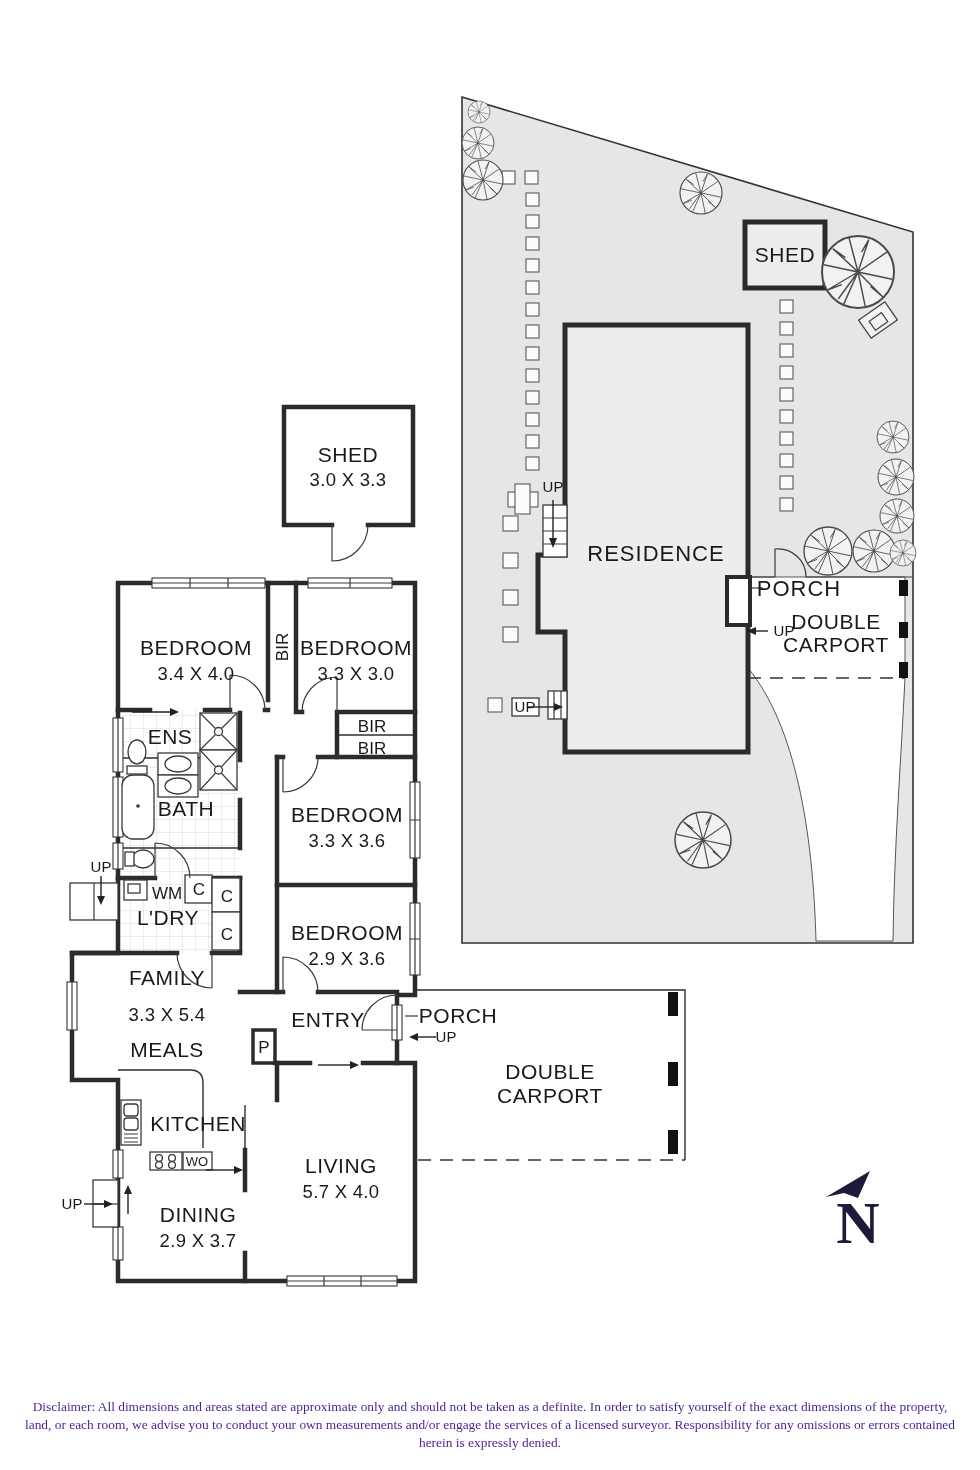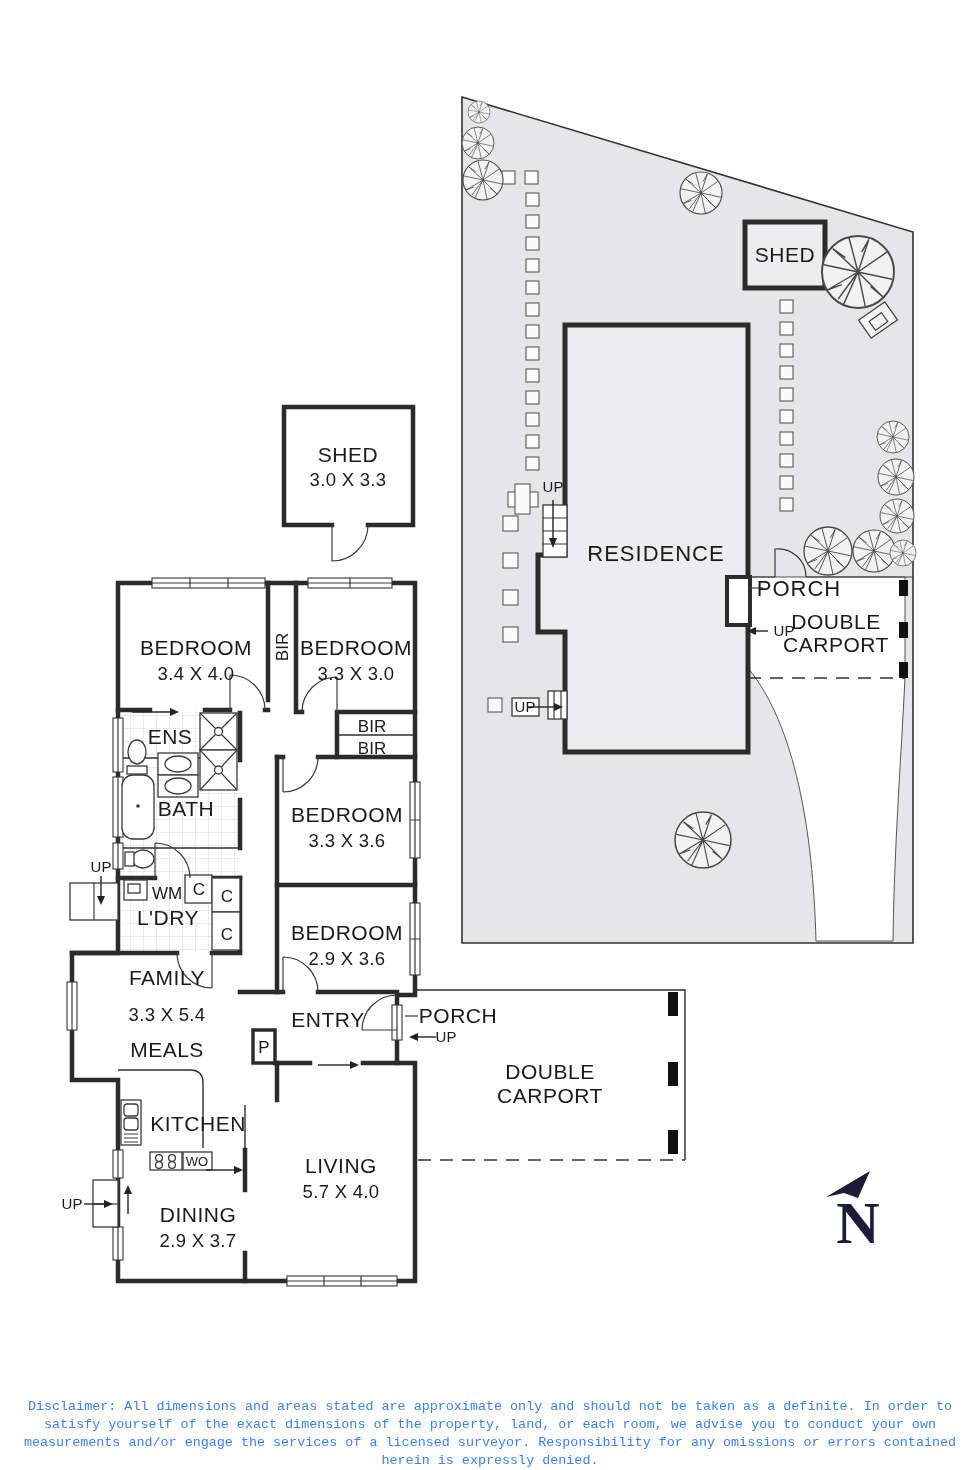--- a/index.html
+++ b/index.html
@@ -21,21 +21,21 @@
   .tile{fill:url(#tiles);}
   text{font-family:"Liberation Sans", sans-serif;fill:#1a1a1a;}
   .t22{font-size:22px;letter-spacing:1px;}
   .t21{font-size:21px;letter-spacing:.5px;}
   .t18{font-size:18.5px;letter-spacing:.3px;}
   .t17{font-size:17px;}
   .t15{font-size:15px;}
   .t13{font-size:13px;}
   .north{fill:#1c1c3a;font-family:"Liberation Serif", serif;font-weight:bold;font-size:60px;}
   #disclaimer{position:absolute;left:20px;top:1398px;width:940px;text-align:center;
-    font-family:Liberation Mono, monospace;font-size:13.4px;line-height:1.35;color:#3b82f6;}
+    font-family:Liberation Serif, serif;font-size:13.4px;line-height:1.35;color:#4c1d95;}
 </style>
 </head>
 <body>
 <div id="page">
 
 <svg width="980" height="1470" viewBox="0 0 980 1470" xmlns="http://www.w3.org/2000/svg">
   <defs>
     <pattern id="tiles" width="13" height="13" patternUnits="userSpaceOnUse">
       <path d="M13,0 H0 V13" fill="none" stroke="#d9d9d9" stroke-width="1"></path>
     </pattern>

